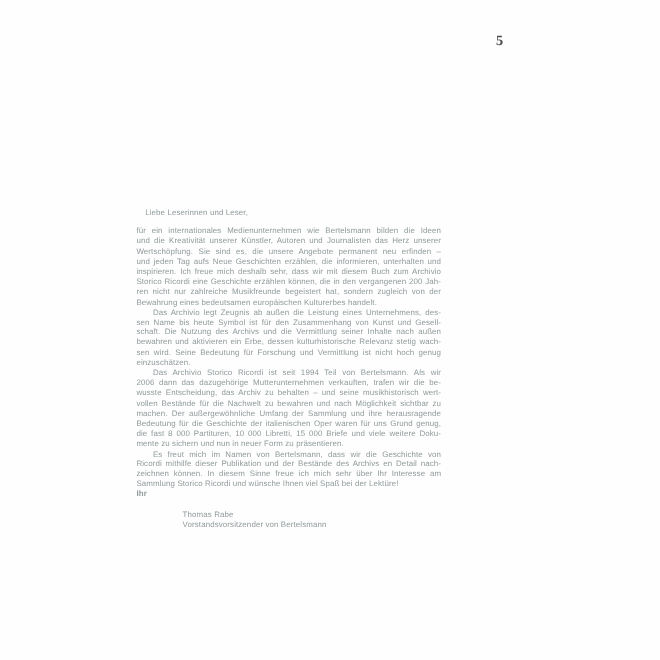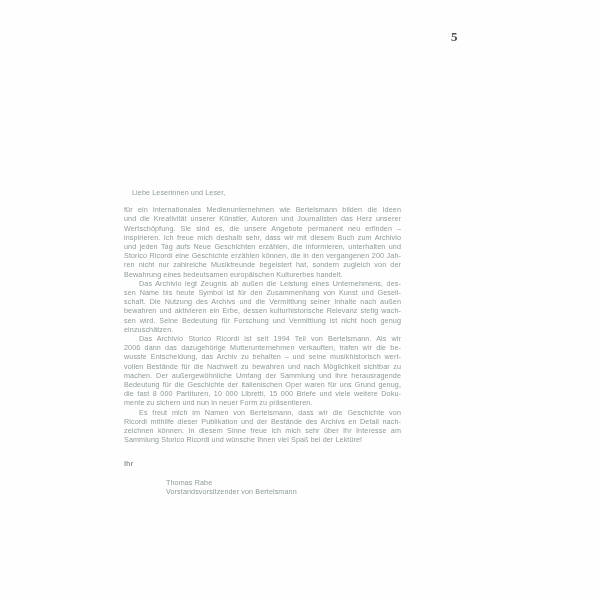--- a/index.html
+++ b/index.html
@@ -44,21 +44,20 @@
     text-align-last: justify;
     white-space: normal;
   }
   .para .line.last {
     text-align-last: left;
   }
   .para.indent .line:first-child {
     text-indent: 15px;
   }
   .valediction {
-    margin-top: 15px;
     font-weight: bold;
   }
   .signature {
     margin-top: 9px;
     margin-left: 42px;
   }
   .signature div { line-height: 9.2px; }
 </style>
 </head>
 <body>
@@ -69,22 +68,22 @@
 
   <div class="letter">
 
     <div class="salutation">Liebe Leserinnen und Leser,</div>
 
     <div id="paragraphs">
         <div class="para">
           <div class="line">für ein internationales Medienunternehmen wie Bertelsmann bilden die Ideen</div>
           <div class="line">und die Kreativität unserer Künstler, Autoren und Journalisten das Herz unserer</div>
           <div class="line">Wertschöpfung. Sie sind es, die unsere Angebote permanent neu erfinden –</div>
+          <div class="line">und jeden Tag aufs Neue Geschichten erzählen, die informieren, unterhalten und</div>
           <div class="line">inspirieren. Ich freue mich deshalb sehr, dass wir mit diesem Buch zum Archivio</div>
-          <div class="line">und jeden Tag aufs Neue Geschichten erzählen, die informieren, unterhalten und</div>
           <div class="line">Storico Ricordi eine Geschichte erzählen können, die in den vergangenen 200 Jah-</div>
           <div class="line">ren nicht nur zahlreiche Musikfreunde begeistert hat, sondern zugleich von der</div>
           <div class="line last">Bewahrung eines bedeutsamen europäischen Kulturerbes handelt.</div>
         </div>
         <div class="para indent">
           <div class="line">Das Archivio legt Zeugnis ab außen die Leistung eines Unternehmens, des-</div>
           <div class="line">sen Name bis heute Symbol ist für den Zusammenhang von Kunst und Gesell-</div>
           <div class="line">schaft. Die Nutzung des Archivs und die Vermittlung seiner Inhalte nach außen</div>
           <div class="line">bewahren und aktivieren ein Erbe, dessen kulturhistorische Relevanz stetig wach-</div>
           <div class="line">sen wird. Seine Bedeutung für Forschung und Vermittlung ist nicht hoch genug</div>

